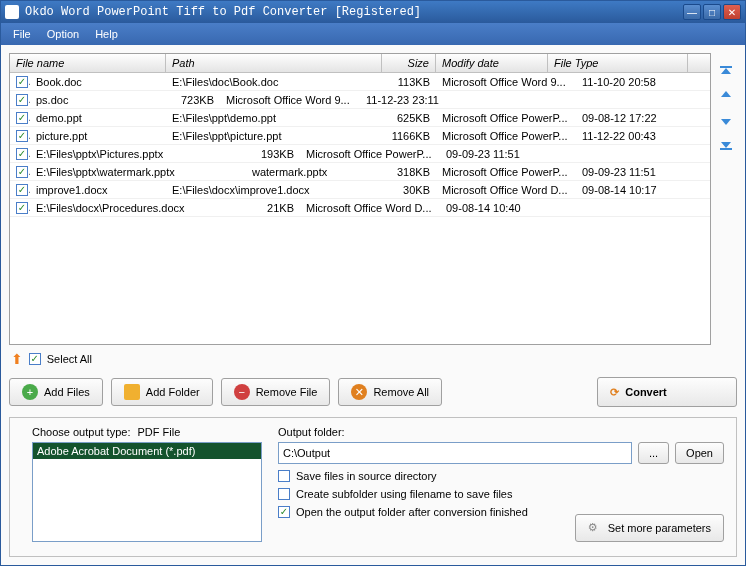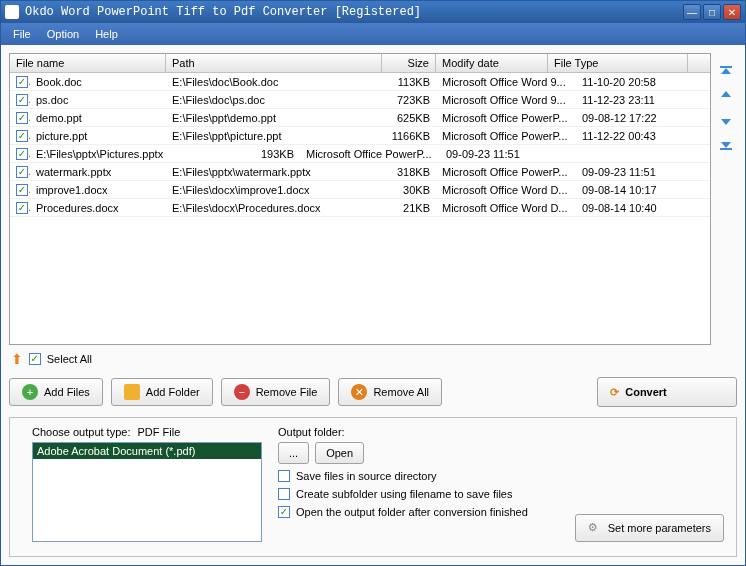--- a/index.html
+++ b/index.html
@@ -9,21 +9,21 @@
 .titlebar-icon { width: 14px; height: 14px; background: #fff; margin-right: 6px; border-radius: 2px; }
 .titlebar-text { flex: 1; font-family: "Courier New", monospace; font-size: 12px; }
 .titlebar-btns { display: flex; gap: 2px; }
 .titlebar-btn { width: 18px; height: 16px; background: linear-gradient(to bottom,#5a8ed0,#3a6aa8); border: 1px solid #1a4a8c; border-radius: 2px; display:flex; align-items:center; justify-content:center; color:#fff; font-size:10px; cursor:pointer;}
 .titlebar-btn.close { background: linear-gradient(to bottom,#e06050,#c04030);}
 .menubar { height: 22px; background: linear-gradient(to bottom,#4a7ec8,#3868b0); display: flex; align-items: center; padding: 0 4px; color: #fff; font-family: "Courier New", monospace; font-size: 12px; }
 .menu-item { padding: 2px 8px; cursor: pointer; }
 .content { flex: 1; background: #fafafa; padding: 8px; display: flex; flex-direction: column; }
 .table-area { display: flex; gap: 4px; flex: 1; min-height: 0;}
 .table-wrap { flex: 1; border: 1px solid #a0a0a0; background: #fff; display: flex; flex-direction: column; overflow: hidden; }
-.thead { display: flex; background: linear-gradient(to bottom,#fefefe,#e4e4e4); border-bottom: 1px solid #c0c0c0; }
+.thead { display: flex; background: linear-gradient(to bottom,#fefefe,#e4e4e4); border-bottom: 1px solid #c0c0c0; font-style: italic; }
 .th { padding: 3px 6px; border-right: 1px solid #c0c0c0; text-align: left; color: #000; font-weight: normal;}
 .col-name { width: 136px; }
 .col-path { width: 216px; }
 .col-size { width: 54px; text-align: right; }
 .col-type { width: 140px; }
 .col-date { width: 112px; }
 .tbody { flex: 1; overflow-y: auto; }
 .trow { display: flex; border-bottom: 1px solid #f0f0f0; height: 18px; align-items: center;}
 .td { padding: 1px 6px; white-space: nowrap; overflow: hidden; text-overflow: ellipsis; color: #000; }
 .td.col-size { text-align: right; }
@@ -92,21 +92,20 @@
               <div class="td" style="width:20px;"><span class="chk checked"></span></div>
               <div class="td col-name">Book.doc</div>
               <div class="td col-path">E:\Files\doc\Book.doc</div>
               <div class="td col-size">113KB</div>
               <div class="td col-type">Microsoft Office Word 9...</div>
               <div class="td col-date">11-10-20 20:58</div>
             </div>
             <div class="trow">
               <div class="td" style="width:20px;"><span class="chk checked"></span></div>
               <div class="td col-name">ps.doc</div>
-              <div class="td col-path">E:\Files\doc\ps.doc</div>
               <div class="td col-size">723KB</div>
               <div class="td col-type">Microsoft Office Word 9...</div>
               <div class="td col-date">11-12-23 23:11</div>
             </div>
             <div class="trow">
               <div class="td" style="width:20px;"><span class="chk checked"></span></div>
               <div class="td col-name">demo.ppt</div>
               <div class="td col-path">E:\Files\ppt\demo.ppt</div>
               <div class="td col-size">625KB</div>
               <div class="td col-type">Microsoft Office PowerP...</div>
@@ -122,37 +121,36 @@
             </div>
             <div class="trow">
               <div class="td" style="width:20px;"><span class="chk checked"></span></div>
               <div class="td col-path">E:\Files\pptx\Pictures.pptx</div>
               <div class="td col-size">193KB</div>
               <div class="td col-type">Microsoft Office PowerP...</div>
               <div class="td col-date">09-09-23 11:51</div>
             </div>
             <div class="trow">
               <div class="td" style="width:20px;"><span class="chk checked"></span></div>
+              <div class="td col-path">E:\Files\pptx\watermark.pptx</div>
               <div class="td col-name">watermark.pptx</div>
-              <div class="td col-path">E:\Files\pptx\watermark.pptx</div>
               <div class="td col-size">318KB</div>
               <div class="td col-type">Microsoft Office PowerP...</div>
               <div class="td col-date">09-09-23 11:51</div>
             </div>
             <div class="trow">
               <div class="td" style="width:20px;"><span class="chk checked"></span></div>
               <div class="td col-name">improve1.docx</div>
               <div class="td col-path">E:\Files\docx\improve1.docx</div>
               <div class="td col-size">30KB</div>
               <div class="td col-type">Microsoft Office Word D...</div>
               <div class="td col-date">09-08-14 10:17</div>
             </div>
             <div class="trow">
               <div class="td" style="width:20px;"><span class="chk checked"></span></div>
-              <div class="td col-name">Procedures.docx</div>
               <div class="td col-path">E:\Files\docx\Procedures.docx</div>
               <div class="td col-size">21KB</div>
               <div class="td col-type">Microsoft Office Word D...</div>
               <div class="td col-date">09-08-14 10:40</div>
             </div>
           </div>
     </div>
     <div class="side-arrows">
       <div class="arrow-btn">
             <svg viewBox="0 0 16 16">
@@ -213,20 +211,21 @@
         <span>Choose output type:</span>
         <span style="margin-left:4px;">PDF File</span>
       </div>
       <div class="listbox">
         <div class="listbox-item">Adobe Acrobat Document (*.pdf)</div>
       </div>
     </div>
     <div class="output-right">
       <div class="label">Output folder:</div>
       <div class="row">
+        <input class="textin" value="C:\Output" style="">
         <button class="btn-sm">...</button>
         <button class="btn-sm">Open</button>
       </div>
       <div class="check-row">
         <span class="chk"></span>
         <span>Save files in source directory</span>
       </div>
       <div class="check-row">
         <span class="chk"></span>
         <span>Create subfolder using filename to save files</span>

